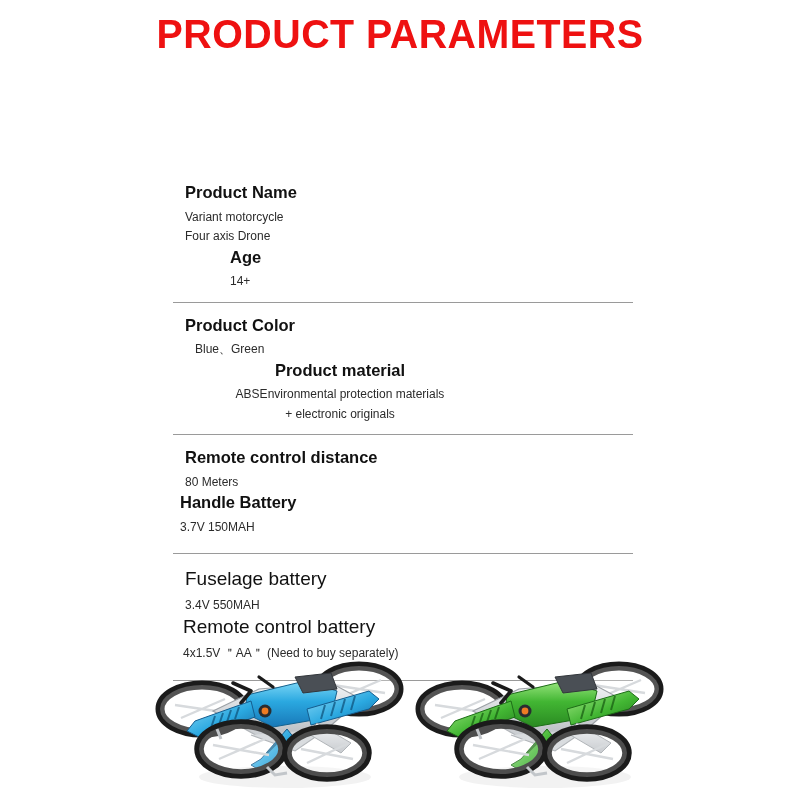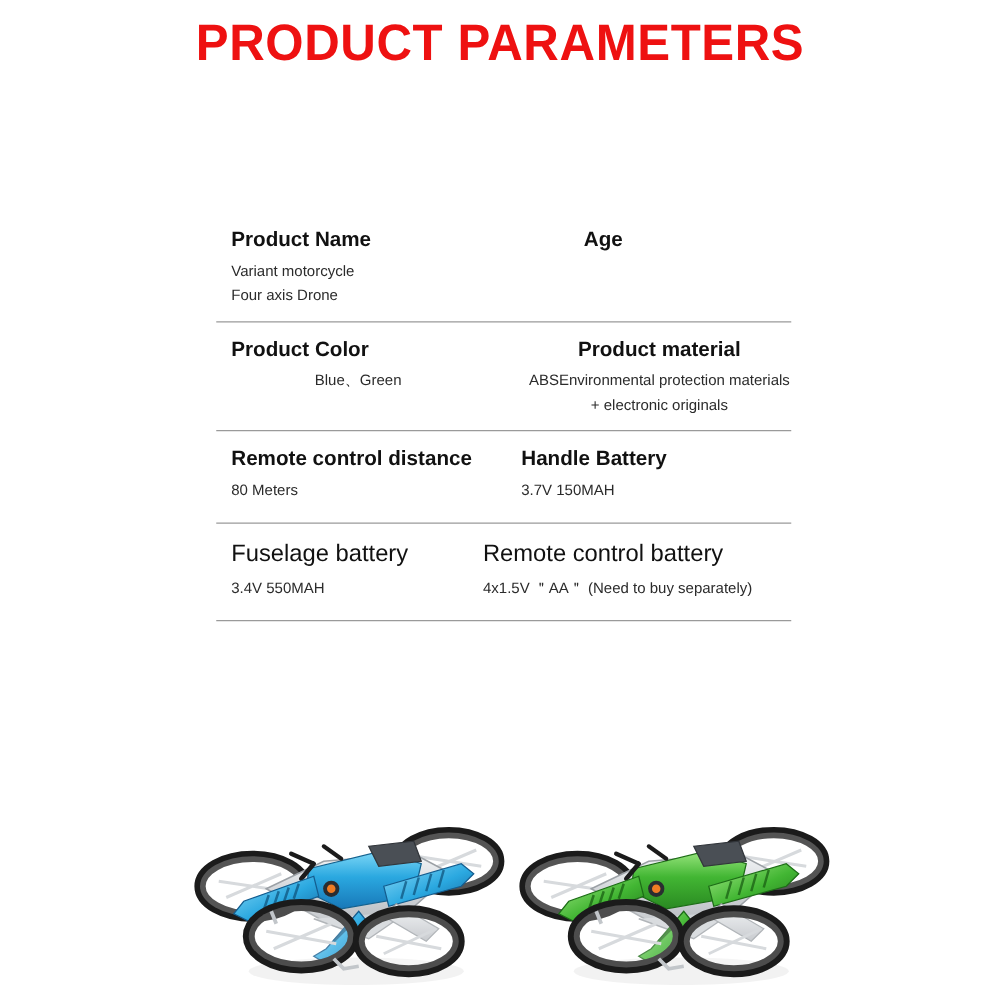--- a/index.html
+++ b/index.html
@@ -45,21 +45,21 @@
   .spec-row {
     position: relative;
     padding: 0 0 0 0;
     border-bottom: 1.4px solid #9a9a9a;
   }
   .spec-row:last-child {
     border-bottom: 1.4px solid #9a9a9a;
   }
   .spec-cols {
     display: flex;
-    flex-direction: row;
+    flex-direction: column;
     align-items: flex-start;
   }
   .spec-col {
     box-sizing: border-box;
   }
   .spec-col.left {
     width: 237px;
     padding-left: 12px;
   }
   .spec-col.right {
@@ -81,21 +81,20 @@
     margin-top: 5px;
   }
   .spec-value {
     font-size: 12px;
     color: #2b2b2b;
     line-height: 1.62;
     white-space: nowrap;
   }
   .spec-value.indent {
     padding-left: 10px;
-    text-align: center;
   }
 
   
   .row-1 { padding-top: 2px;  padding-bottom: 10px; }
   .row-2 { padding-top: 12px; padding-bottom: 10px; }
   .row-3 { padding-top: 12px; padding-bottom: 13px; }
   .row-4 { padding-top: 12px; padding-bottom: 16px; }
   .row-5 { padding-top: 13px; padding-bottom: 16px; }
 
   .row-1 .spec-col.right  { padding-left: 57px; }
@@ -136,20 +135,23 @@
     <div class="spec-cols">
       <div class="spec-col left">
         <div class="spec-label">Product Name</div>
         <div class="spec-values">
           <div class="spec-value">Variant motorcycle</div>
           <div class="spec-value">Four axis Drone</div>
         </div>
       </div>
       <div class="spec-col right">
         <div class="spec-label">Age</div>
+        <div class="spec-values">
+          <div class="spec-value">14+</div>
+        </div>
       </div>
     </div>
   </div>
 
   <div class="spec-row row-2">
     <div class="spec-cols">
       <div class="spec-col left">
         <div class="spec-label">Product Color</div>
         <div class="spec-values">
           <div class="spec-value indent">Blue、Green</div>

